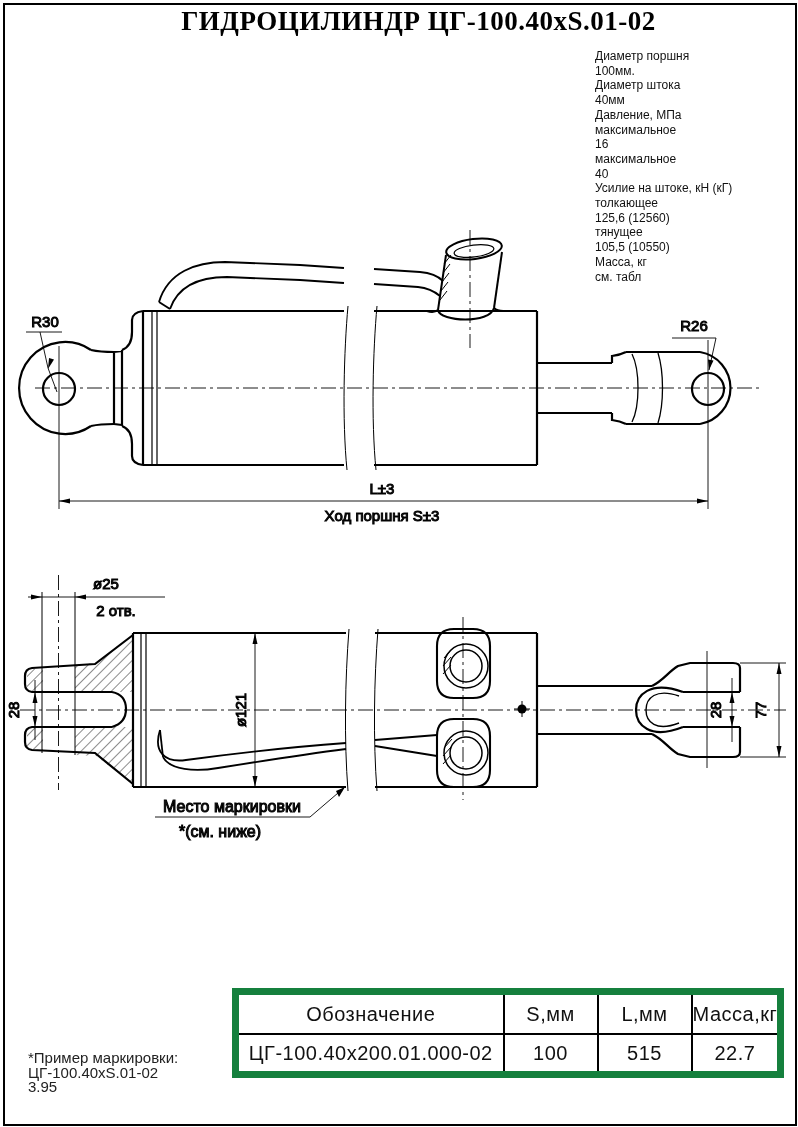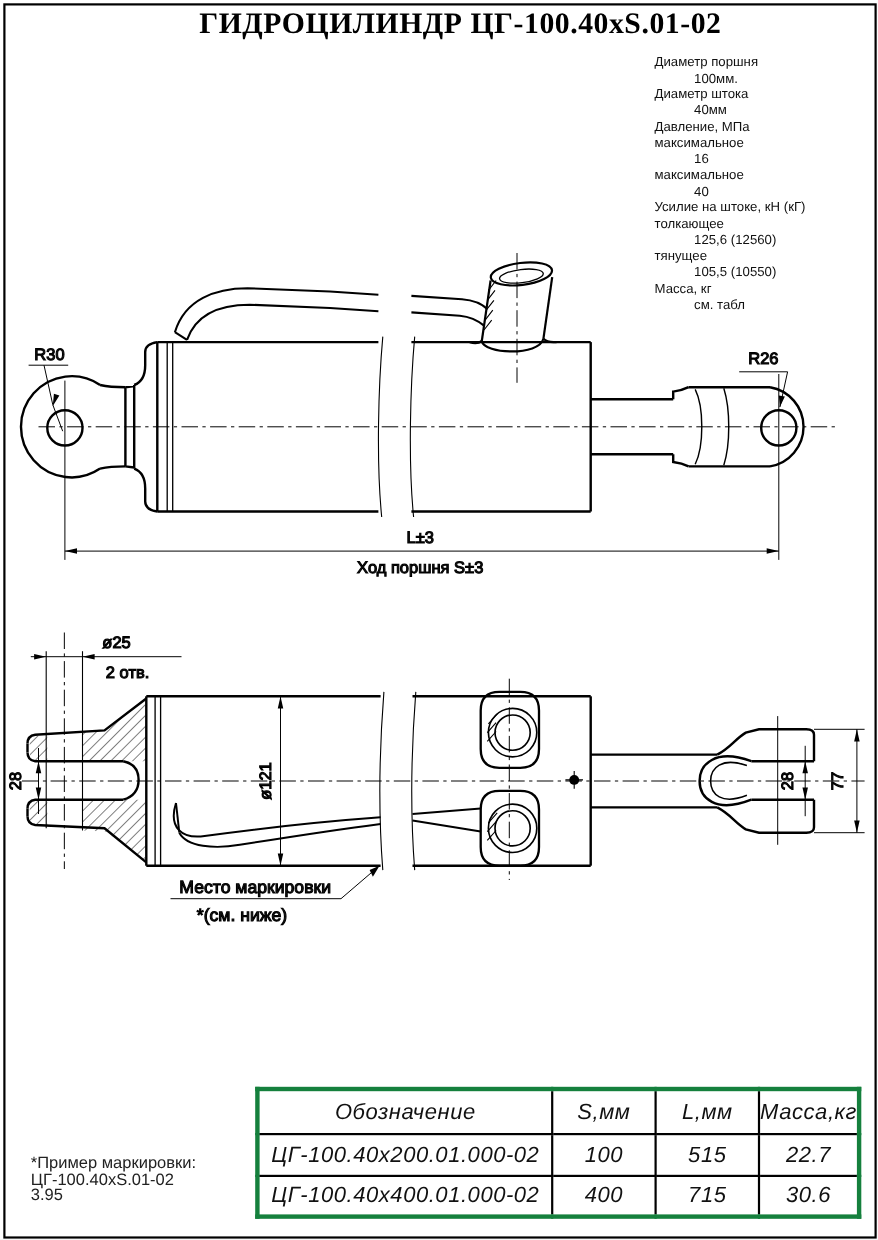--- a/index.html
+++ b/index.html
@@ -4,30 +4,30 @@
 <style>
   html,body{margin:0;padding:0;background:#e8e8e8;}
   .sheet{position:relative;width:798px;height:1127px;background:#fff;overflow:hidden;
          font-family:"Liberation Sans",sans-serif;color:#000;padding-left:39px;}
   .frame{position:absolute;left:3px;top:3px;width:790px;height:1119px;border:2px solid #000;}
   .title{position:absolute;left:0;right:0;top:6px;text-align:center;
          font-family:"Liberation Serif",serif;font-weight:bold;font-size:27px;letter-spacing:.5px;}
   .specs{position:absolute;left:595px;top:49px;width:200px;font-size:12px;line-height:14.7px;color:#111;}
   .specs .row{display:flex;white-space:nowrap;flex-direction:column;}
   .specs .lbl{width:112px;flex:0 0 auto;}
-  .specs .val{flex:1;margin-left:36px;}
+  .specs .val{flex:1;}
   svg.drawing{position:absolute;left:0;top:0;}
   svg text{font-family:"Liberation Sans",sans-serif;fill:#1a1a1a;}
   .dimtxt{font-size:15px;}
   .marktxt{font-size:16px;}
   .paramtable{position:absolute;left:232px;top:988px;border-collapse:collapse;table-layout:fixed;
               font-size:20px;color:#111;text-align:center;}
   .paramtable td,.paramtable th{border:2px solid #000;padding:0;font-weight:normal;letter-spacing:.5px;
               overflow:hidden;white-space:nowrap;}
-  .paramtable{border:4px solid #15803d;font-style:italic;}
+  .paramtable{border:7px solid #15803d;}
   .paramtable tr.hdr td{height:38px;}
   .paramtable tr.r1 td{height:36px;}
   .paramtable tr.r2 td{height:34px;}
   .footnote{position:absolute;left:28px;top:1051px;font-size:15px;line-height:14.5px;color:#222;}
 </style>
 </head>
 <body>
 
 <div class="sheet">
   <div class="frame"></div>
@@ -312,26 +312,20 @@
       <td>S,мм</td>
       <td>L,мм</td>
       <td>Масса,кг</td>
     </tr>
     <tr class="r1">
       <td>ЦГ-100.40x200.01.000-02</td>
       <td>100</td>
       <td>515</td>
       <td>22.7</td>
     </tr>
-    <tr class="r2">
-      <td>ЦГ-100.40x400.01.000-02</td>
-      <td>400</td>
-      <td>715</td>
-      <td>30.6</td>
-    </tr>
   </tbody>
     </table>
 
   <div class="footnote">
     <div>*Пример маркировки:</div>
     <div>ЦГ-100.40xS.01-02</div>
     <div>3.95</div>
   </div>
 </div>
 

